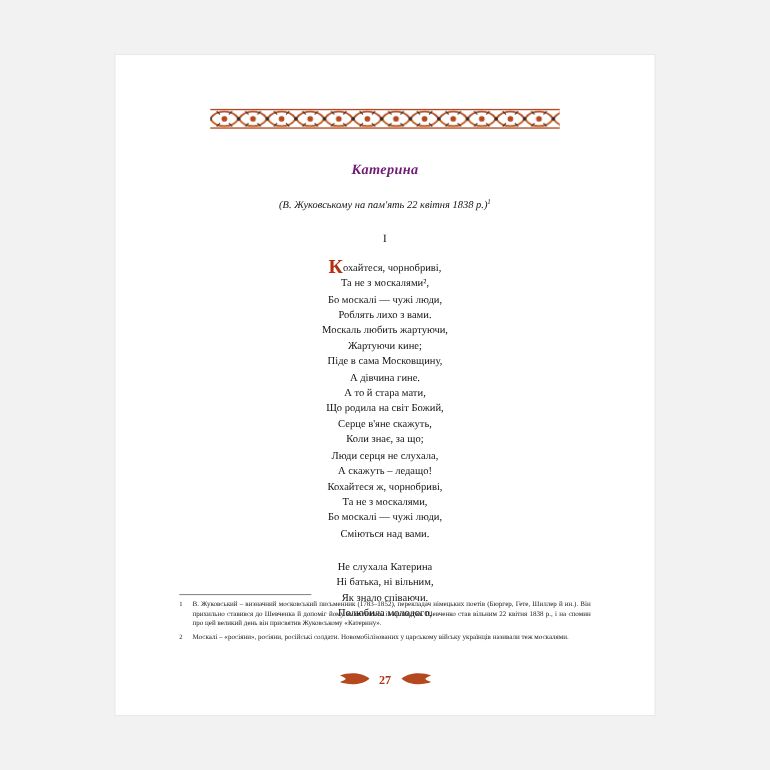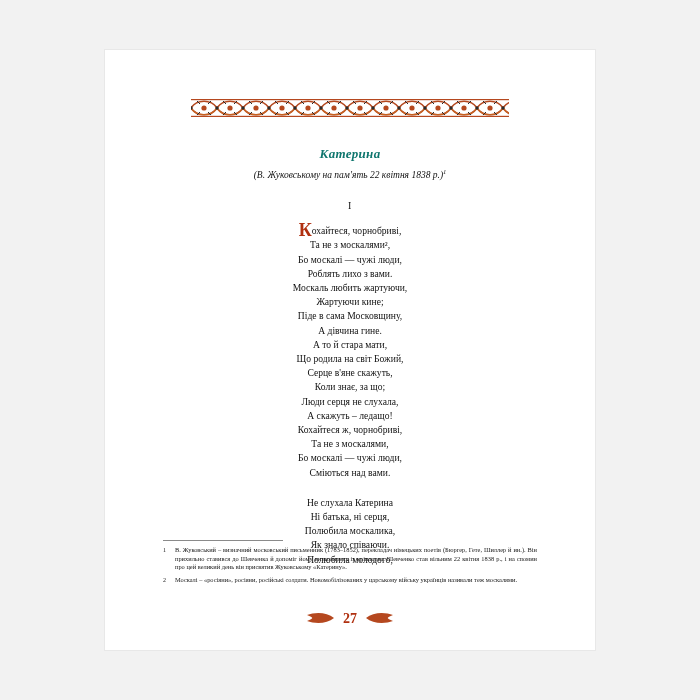--- a/index.html
+++ b/index.html
@@ -40,22 +40,22 @@
   }
   .ornament svg { display: block; }
 
   
   .title {
     text-align: center;
     font-weight: bold;
     font-style: italic;
     font-size: 13px;
     letter-spacing: .3px;
-    color: #0f766e;
-    margin: 0 0 6px 0;
+    color: #701a75;
+    margin: 0 0 18px 0;
   }
   .dedication {
     text-align: center;
     font-style: italic;
     font-size: 9.5px;
     color: #111;
     margin: 0 0 20px 0;
   }
   .dedication sup { font-size: 6.5px; vertical-align: super; }
 
@@ -131,21 +131,21 @@
     bottom: 22px;
     text-align: center;
   }
   .footer-orn {
     display: inline-block;
     vertical-align: middle;
   }
   .page-number {
     display: inline-block;
     vertical-align: middle;
-    font-size: 14px;
+    font-size: 11px;
     color: #b03010;
     margin: 0 4px;
     font-weight: bold;
   }
 </style>
 </head>
 <body>
 
 <div class="page-wrap">
   <div class="page">
@@ -191,22 +191,21 @@
         <div class="line">Люди серця не слухала,</div>
         <div class="line">А скажуть – ледащо!</div>
         <div class="line">Кохайтеся ж, чорнобриві,</div>
         <div class="line">Та не з москалями,</div>
         <div class="line">Бо москалі — чужі люди,</div>
         <div class="line">Сміються над вами.</div>
       </div>
 
       <div class="stanza">
         <div class="line">Не слухала Катерина</div>
-        <div class="line">Ні батька, ні серця,</div>
-        <div class="line">Полюбила москалика,</div>
+        <div class="line">Ні батька, ні вільним,</div>
         <div class="line">Як знало співаючи.</div>
         <div class="line">Полюбила молодого,</div>
       </div>
 
     </div>
 
     <div class="footnotes">
       <div class="fn-rule"></div>
       <div class="fn">
         <div class="fn-mark">1</div>

